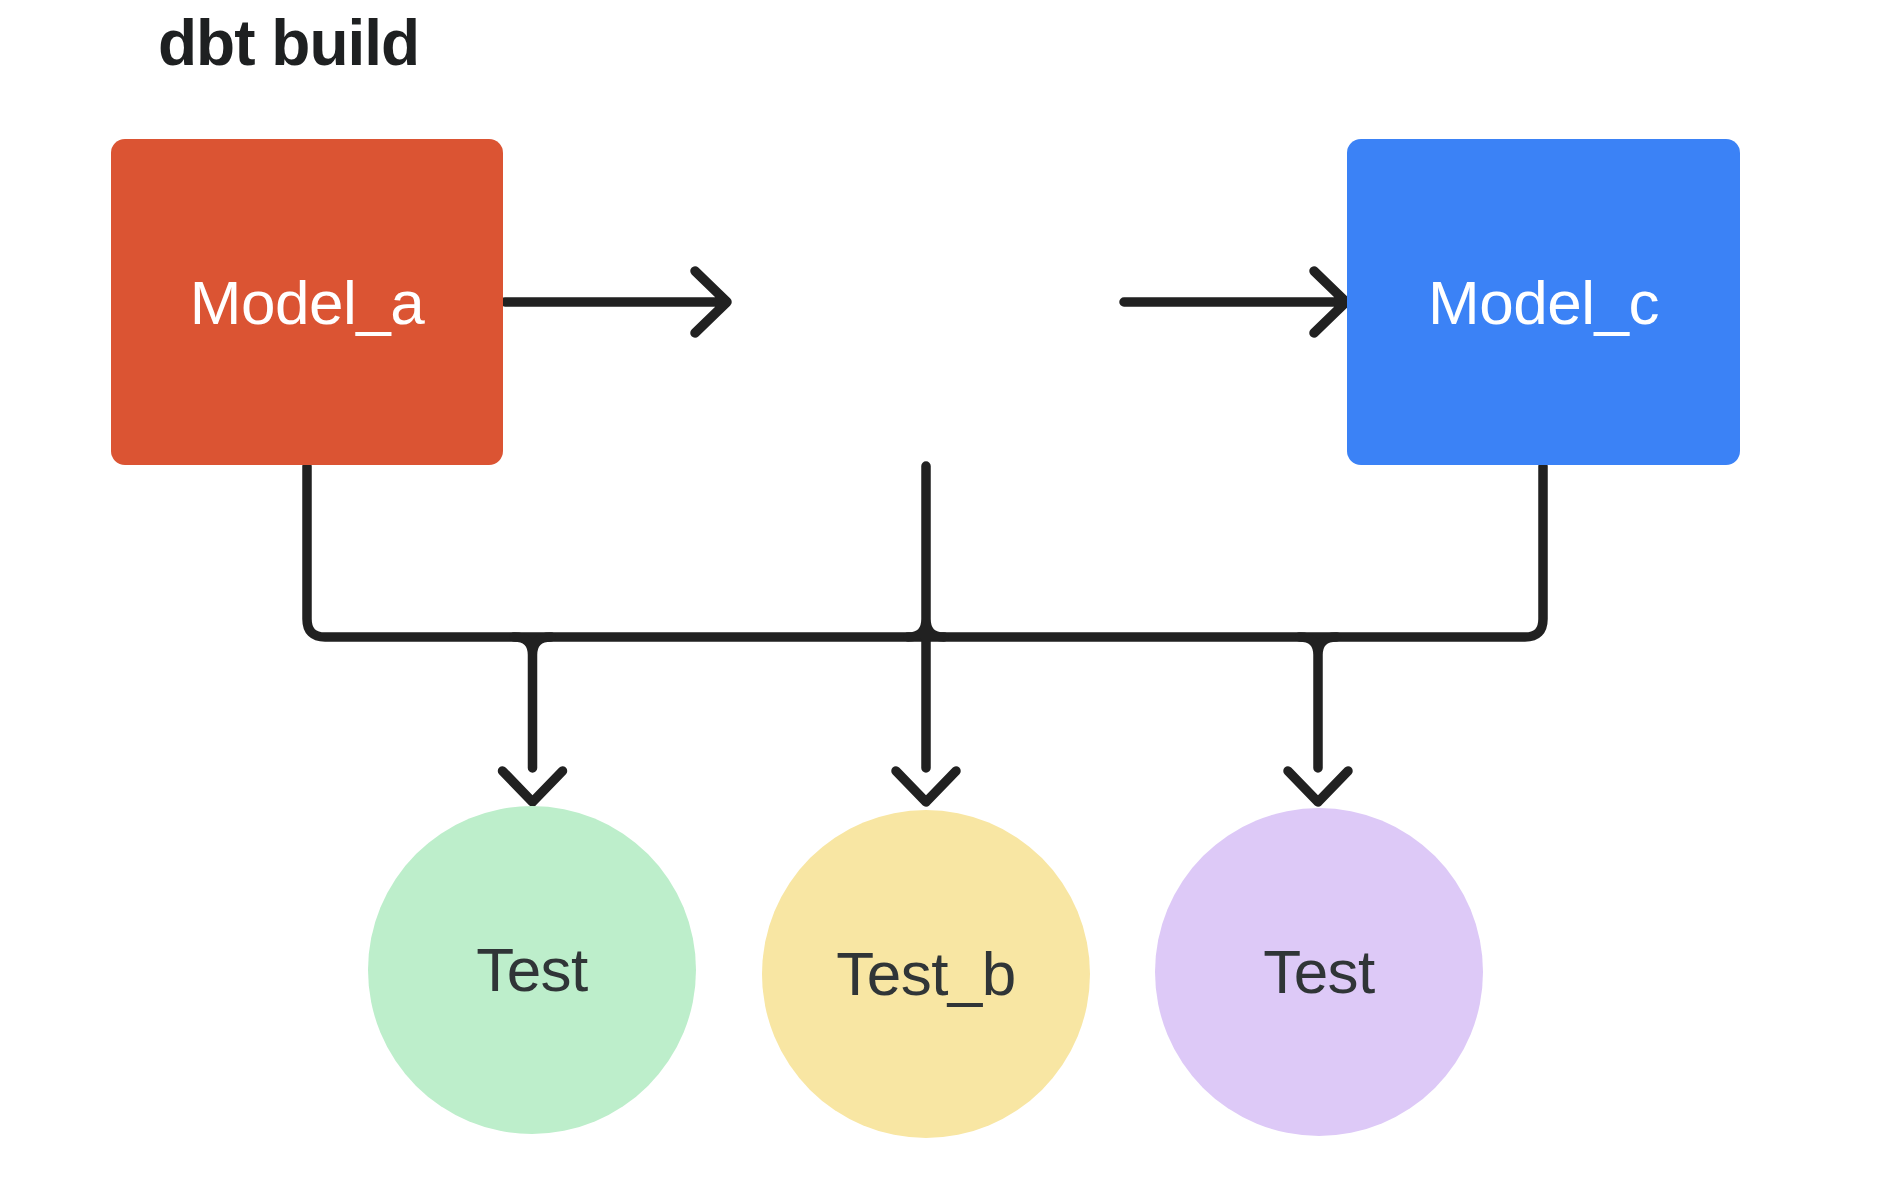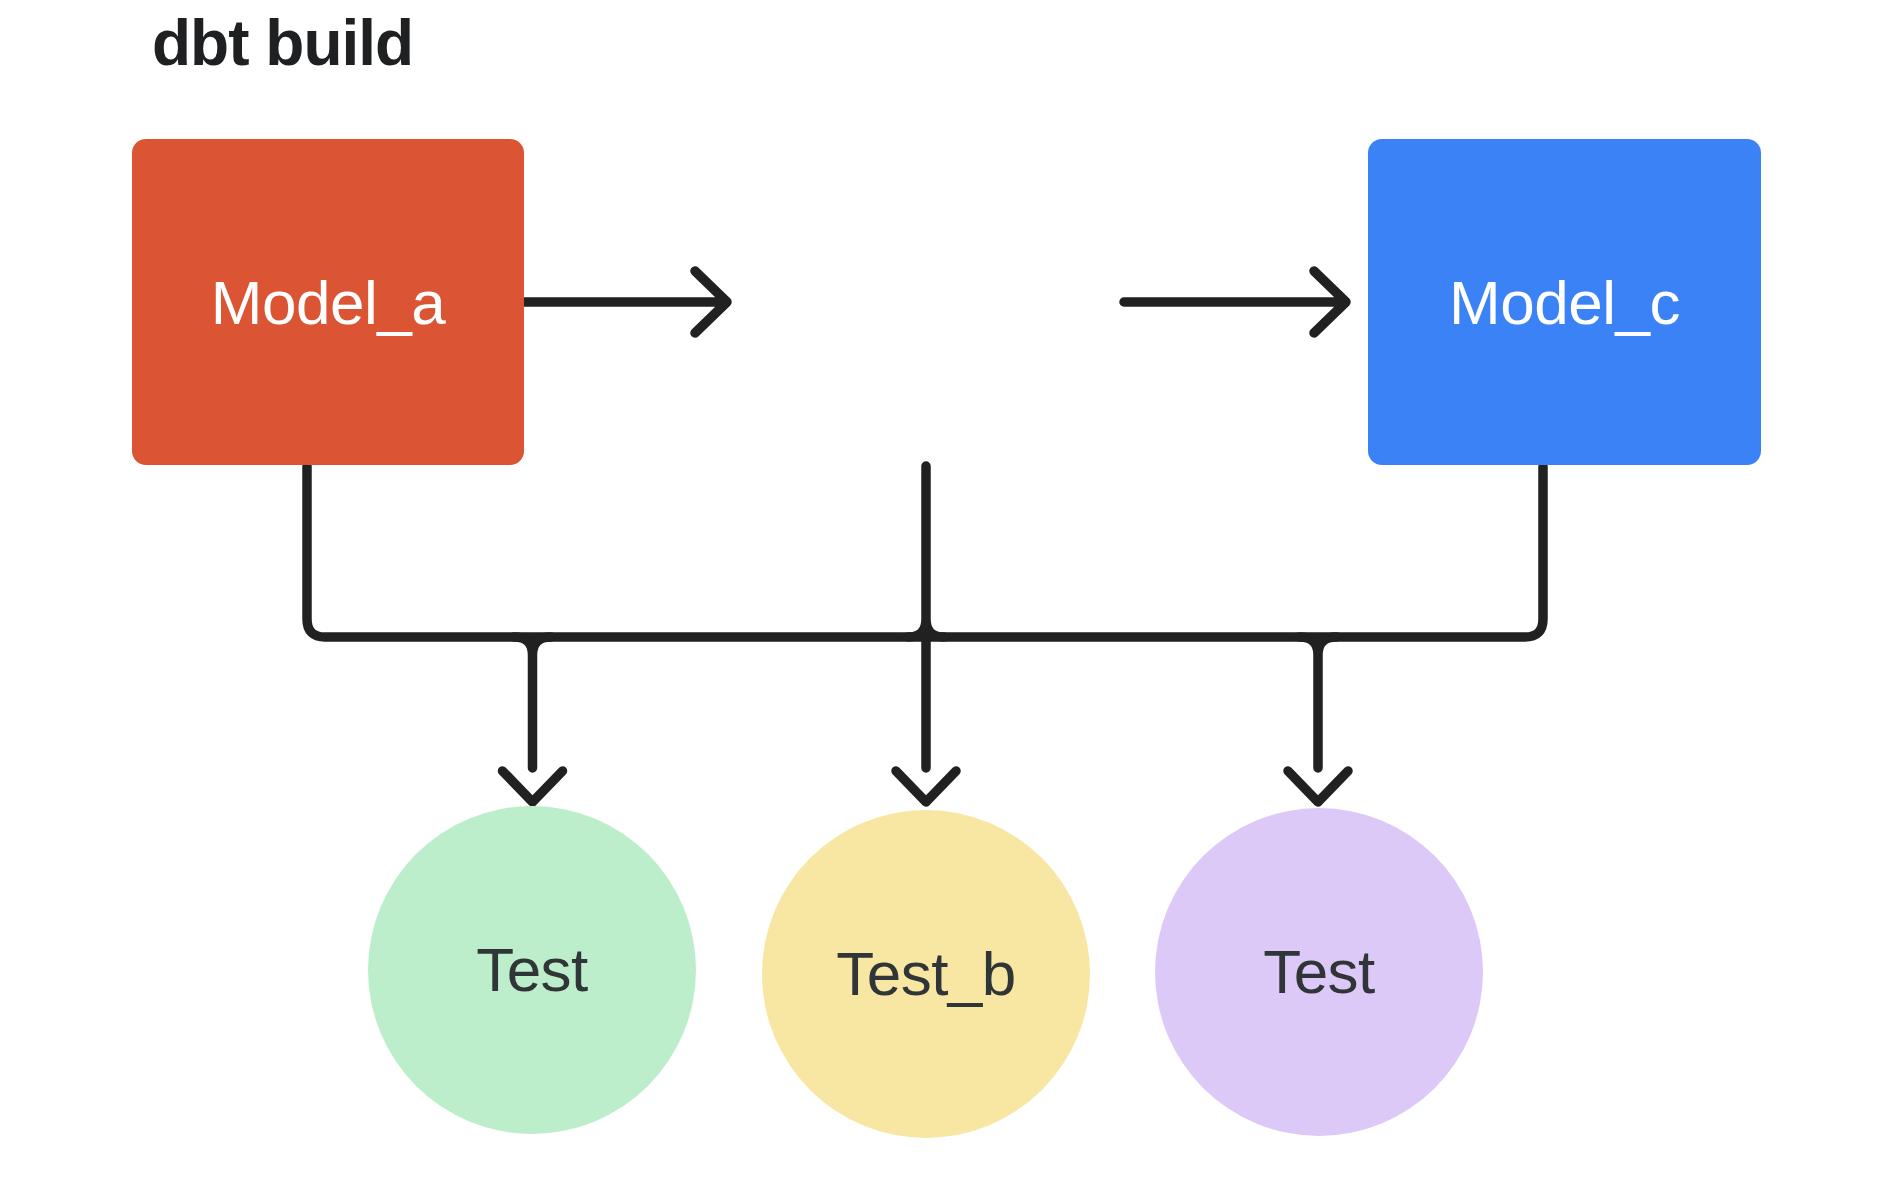--- a/index.html
+++ b/index.html
@@ -6,21 +6,21 @@
   .canvas {
     position: relative;
     width: 1880px;
     height: 1186px;
     background: #ffffff;
     font-family: "Liberation Sans", sans-serif;
     overflow: hidden;
   }
   .title {
     position: absolute;
-    left: 152px;
+    left: 158px;
     top: 6px;
     font-size: 64px;
     font-weight: 600;
     letter-spacing: -1px;
     white-space: nowrap;
   }
   .edges {
     position: absolute;
     left: 0; top: 0;
     width: 1880px;
@@ -37,21 +37,20 @@
     top: 139px;
     height: 326px;
     border-radius: 14px;
     display: flex;
     align-items: center;
     justify-content: center;
     font-size: 62px;
     font-weight: 500;
     letter-spacing: -0.5px;
     white-space: nowrap;
-    margin-left: 21px;
   }
   #model-a { left: 111px;  width: 392px; }
   #model-b { left: 728px;  width: 394px; }
   #model-c { left: 1347px; width: 393px; }
   .circle {
     position: absolute;
     width: 328px;
     height: 328px;
     border-radius: 50%;
     display: flex;

